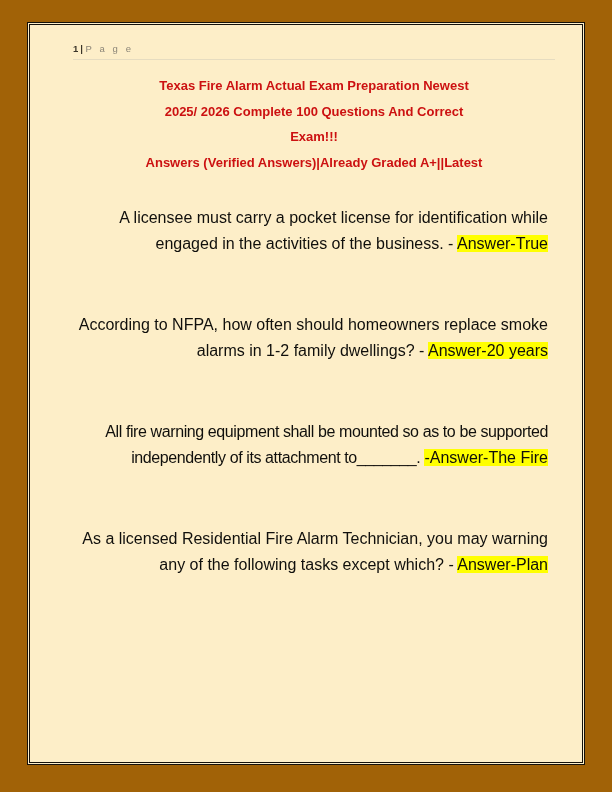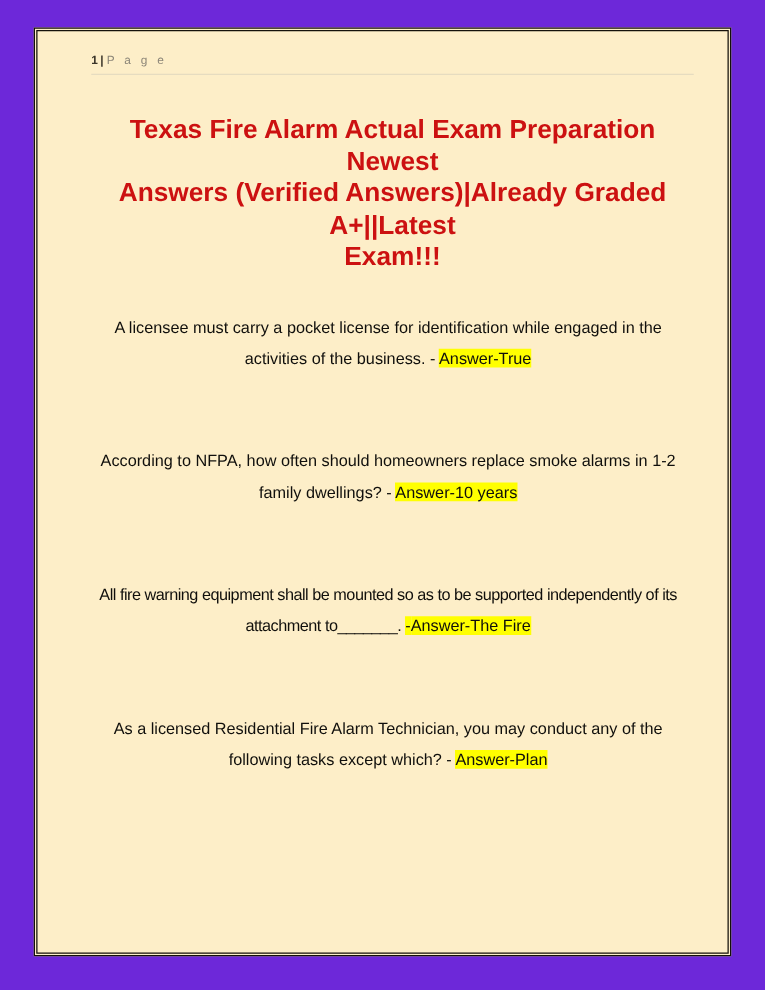--- a/index.html
+++ b/index.html
@@ -11,21 +11,21 @@
     height: 792px;
     background: #fdeec8;
     font-family: "Liberation Sans", sans-serif;
     overflow: hidden;
   }
 
   #page {
     position: relative;
     width: 612px;
     height: 792px;
-    background: #6d28d9;
+    background: #a16207;
     box-sizing: border-box;
   }
 
   
   #page-frame {
     position: absolute;
     left: 27px;
     top: 22px;
     width: 558px;
     height: 743px;
@@ -65,41 +65,41 @@
     color: #3b3529;
     font-weight: bold;
     padding: 0 2px;
   }
   .hdr-word {
     letter-spacing: 2.6px;
   }
 
   
   #doc-title {
-    margin-top: 31px;
+    margin-top: 13px;
     text-align: center;
     color: #cc1111;
     font-weight: bold;
-    font-size: 21px;
+    font-size: 13px;
     line-height: 25.5px;
     width: 478px;
     margin-left: 2px;
   }
 
   
   #doc-body {
     margin-top: 30px;
     width: 475px;
   }
   .qa-block {
-    font-size: 13px;
+    font-size: 16px;
     line-height: 25.5px;
     color: #100f0c;
     margin-bottom: 56px;
-    text-align: center;
+    text-align: right;
   }
   .qa-block:last-child {
     margin-bottom: 0;
   }
   .hl {
     background: #ffff00;
     color: #100f0c;
   }
   .blank {
     letter-spacing: -0.4px;
@@ -112,31 +112,32 @@
 <div id="page">
   <div id="page-frame">
     <div id="page-inner">
 
       <div id="doc-header">
         <div class="hdr-line"><span class="hdr-pagenum">1</span><span class="hdr-sep">|</span><span class="hdr-word">P a g e</span></div>
       </div>
 
       <div id="doc-title">
         <div>Texas Fire Alarm Actual Exam Preparation Newest</div>
+        <div>2025/ 2026 Complete 100 Questions And Correct</div>
+        <div>Exam!!!</div>
         <div>Answers (Verified Answers)|Already Graded A+||Latest</div>
-        <div>Exam!!!</div>
       </div>
 
       <div id="doc-body">
 
         <p class="qa-block"><span>A licensee must carry a pocket license for identification while engaged in the activities of the business. - </span><span class="hl">Answer-True</span></p>
 
-        <p class="qa-block"><span>According to NFPA, how often should homeowners replace smoke alarms in 1-2 family dwellings? - </span><span class="hl">Answer-10 years</span></p>
+        <p class="qa-block"><span>According to NFPA, how often should homeowners replace smoke alarms in 1-2 family dwellings? - </span><span class="hl">Answer-20 years</span></p>
 
         <p class="qa-block"><span class="blank">All fire warning equipment shall be mounted so as to be supported independently of its attachment to_______. </span><span class="hl">-</span><span class="hl">Answer-The Fire</span></p>
 
-        <p class="qa-block"><span>As a licensed Residential Fire Alarm Technician, you may conduct any of the following tasks except which? - </span><span class="hl">Answer-Plan</span></p>
+        <p class="qa-block"><span>As a licensed Residential Fire Alarm Technician, you may warning any of the following tasks except which? - </span><span class="hl">Answer-Plan</span></p>
 
 
       </div>
     </div>
   </div>
 </div>
 
 </body></html>

